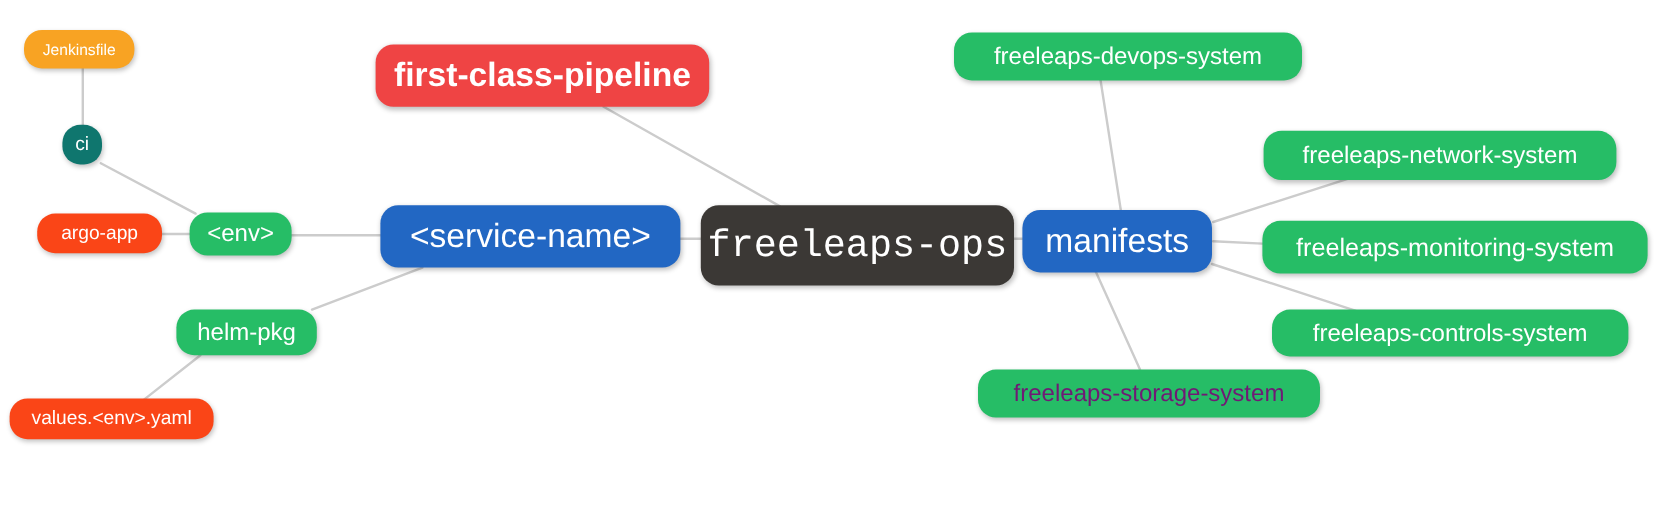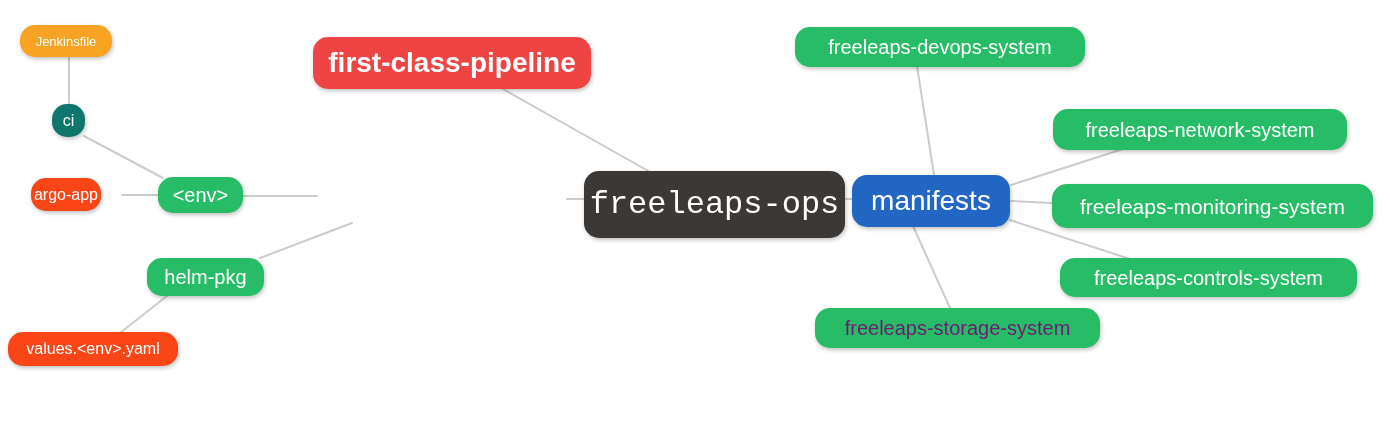--- a/index.html
+++ b/index.html
@@ -63,33 +63,36 @@
       <line x1="1010" y1="220" x2="1130" y2="259" stroke="#cccccc" stroke-width="2" stroke-linecap="round"></line>
       <line x1="913" y1="226" x2="950" y2="308" stroke="#cccccc" stroke-width="2" stroke-linecap="round"></line>
     </svg>
   <div class="nodes-layer" id="nodes-layer">
       <div class="node" style="left: 584px; top: 171px; width: 261px; height: 67px; font-size: 32px; background: rgb(59, 56, 53); color: rgb(255, 255, 255); font-family: Liberation Mono, monospace;">
         <span>freeleaps-ops</span>
       </div>
       <div class="node" style="left: 313px; top: 37px; width: 278px; height: 52px; font-size: 28px; background: #ef4444; color: rgb(255, 255, 255); font-weight: bold;">
         <span>first-class-pipeline</span>
       </div>
+      <div class="node" style="left: 317px; top: 171px; width: 250px; height: 52px; font-size: 28px; background: rgb(34, 103, 195); color: rgb(255, 255, 255);">
+        <span>&lt;service-name&gt;</span>
+      </div>
       <div class="node" style="left: 852px; top: 175px; width: 158px; height: 52px; font-size: 28px; background: rgb(34, 103, 195); color: rgb(255, 255, 255);">
         <span>manifests</span>
       </div>
       <div class="node" style="left: 158px; top: 177px; width: 85px; height: 36px; font-size: 20px; background: rgb(38, 189, 102); color: rgb(255, 255, 255); text-align: center;">
         <span>&lt;env&gt;</span>
       </div>
       <div class="node" style="left: 147px; top: 258px; width: 117px; height: 38px; font-size: 20px; background: rgb(38, 189, 102); color: rgb(255, 255, 255);">
         <span>helm-pkg</span>
       </div>
       <div class="node" style="left: 52px; top: 104px; width: 33px; height: 33px; font-size: 16px; background: #0f766e; color: rgb(255, 255, 255);">
         <span>ci</span>
       </div>
-      <div class="node" style="left: 31px; top: 178px; width: 70px; height: 33px; font-size: 16px; background: rgb(250, 69, 23); color: rgb(255, 255, 255);">
+      <div class="node" style="left: 31px; top: 178px; width: 104px; height: 33px; font-size: 16px; background: rgb(250, 69, 23); color: rgb(255, 255, 255);">
         <span>argo-app</span>
       </div>
       <div class="node" style="left: 8px; top: 332px; width: 170px; height: 34px; font-size: 16px; background: rgb(250, 69, 23); color: rgb(255, 255, 255);">
         <span>values.&lt;env&gt;.yaml</span>
       </div>
       <div class="node" style="left: 20px; top: 25px; width: 92px; height: 32px; font-size: 13px; background: rgb(248, 163, 35); color: rgb(255, 255, 255);">
         <span>Jenkinsfile</span>
       </div>
       <div class="node" style="left: 795px; top: 27px; width: 290px; height: 40px; font-size: 20px; background: rgb(38, 189, 102); color: rgb(255, 255, 255);">
         <span>freeleaps-devops-system</span>

